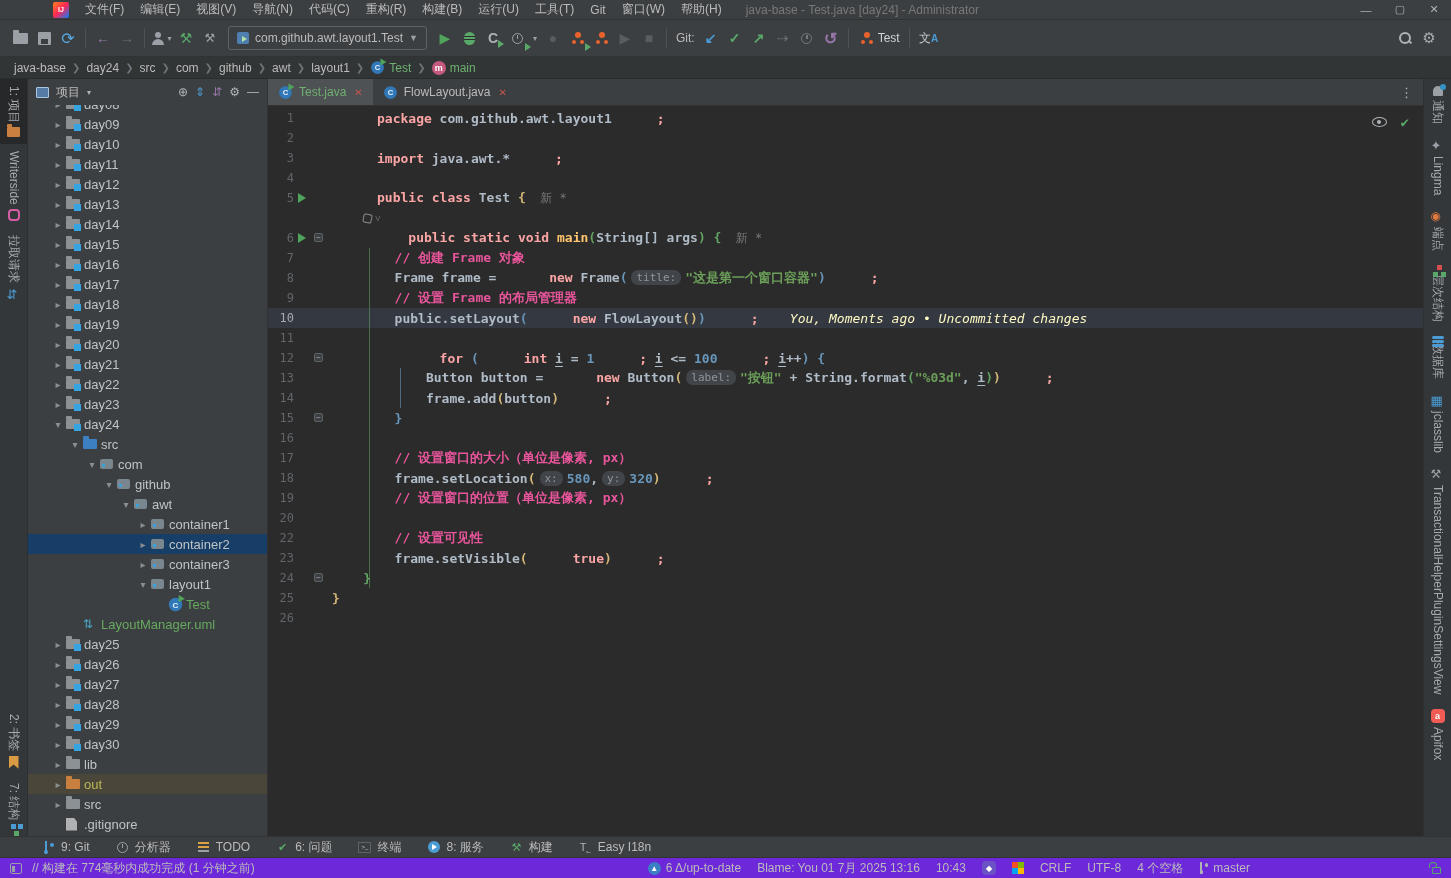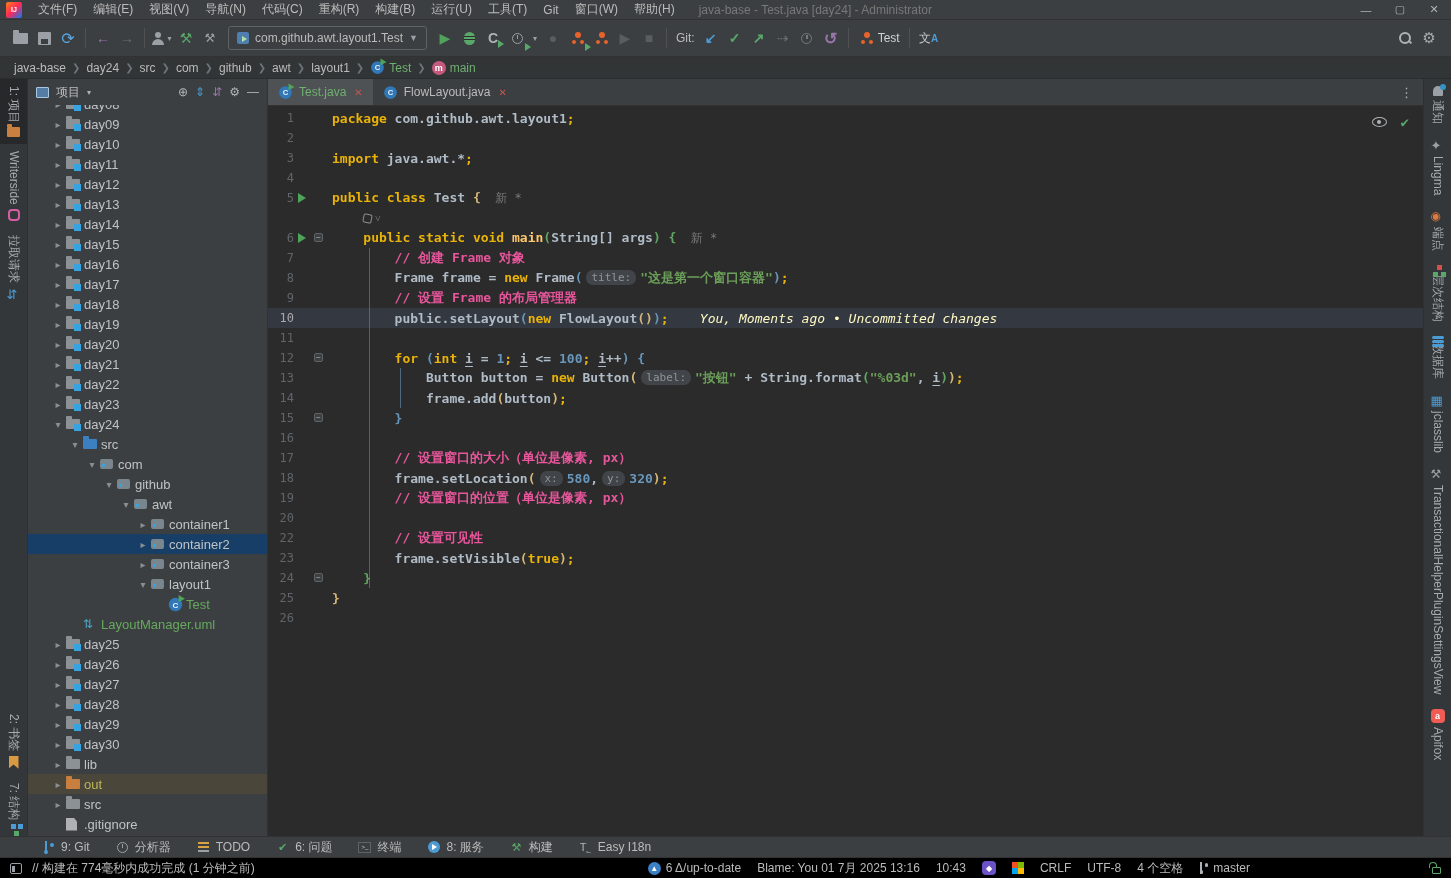--- a/index.html
+++ b/index.html
@@ -1,21 +1,21 @@
 <!DOCTYPE html>
 <html><head>
 <meta charset="utf-8">
 <style>
   * { margin:0; padding:0; box-sizing:border-box; }
   html,body { width:1451px; height:878px; overflow:hidden; background:#3C3F41;
     font-family:"Liberation Sans",sans-serif; color:#BBBBBB; font-size:12px; }
   .row { display:flex; align-items:center; }
 
   
-  #titlebar { height:20px; background:#3C3F41; display:flex; align-items:center; border-bottom:1px solid #323232; }
+  #titlebar { height:20px; background:#3C3F41; display:flex; align-items:center; border-bottom:1px solid #323232;padding-left:47px; }
   #logo { width:16px; height:16px; margin:0 8px 0 6px; border-radius:2px;
     background:linear-gradient(135deg,#FC801D 0%,#FE2857 50%,#007EFF 100%);
     color:#fff; font-size:7px; font-weight:bold; display:flex; align-items:center; justify-content:center; }
   .menu-item { padding:0 8px; height:20px; display:flex; align-items:center; color:#BBBBBB; font-size:12px; cursor:default; }
   #win-title { margin-left:16px; color:#787878; font-size:12px; }
   #win-buttons { margin-left:auto; display:flex; }
   .win-btn { width:34px; height:20px; display:flex; align-items:center; justify-content:center; color:#AFB3B6; font-size:11px; }
 
   
   #toolbar { height:37px; background:#3C3F41; display:flex; align-items:center; padding:0 10px 0 8px; border-bottom:1px solid #323232; }
@@ -112,21 +112,21 @@
   #code-area { position:absolute; inset:0; padding-top:2px; }
   .cline { height:20px; display:flex; align-items:center; white-space:pre; position:relative; }
   .cline.current { background:#343840; }
   .gut { width:58px; flex:none; position:relative; height:20px; display:flex; align-items:center; }
   .gut .num { width:26px; text-align:right; color:#616569; font-size:12px; font-weight:normal; font-family:"DejaVu Sans Mono",monospace; }
   .cline.current .gut .num { color:#A8AAAC; }
   .gut .run { position:absolute; left:30px; top:5px; width:0; height:0; border-left:8px solid #4FA35A; border-top:5px solid transparent; border-bottom:5px solid transparent; }
   .gut .fold { position:absolute; left:46px; top:5px; width:9px; height:9px; border:1px solid #5E6366; border-radius:2px; background:#3C4043; color:#9AA0A6; font-size:8px; line-height:7px; text-align:center; font-weight:normal; }
   .codeln { padding-left:6px; }
   
-  .k { color:#eab308; } .d { color:#AFBBC6; } .s { color:#6B9E58; } .n { color:#6897BB; }
+  .k { color:#fca5a5;margin-left:45px; } .d { color:#AFBBC6; } .s { color:#6B9E58; } .n { color:#6897BB; }
   .c { color:#E8559B; } .m { color:#FFC66D; }
   .p1 { color:#D5B778; } .p2 { color:#63A463; } .p3 { color:#6896BA; }
   .u { color:#AFBBC6; text-decoration:underline; text-underline-offset:3px; }
   .chip { display:inline-block; background:#414549; color:#8F959A; border-radius:7px; font-size:11px; font-weight:normal; padding:0 5px; margin:0 4px; line-height:15px; vertical-align:1px; }
   .cv { color:#787878; font-size:12px; font-weight:normal; }
   .blame { color:#fef9c3; font-style:italic; font-weight:normal; }
   .guide { position:absolute; width:1px; }
   .guide.g { background:rgba(99,164,99,.55); }
   .guide.b { background:rgba(104,150,186,.6); }
   .ai-inlay { margin-left:37px; display:flex; align-items:center; gap:3px; color:#8A8E92; font-size:10px; font-weight:normal; height:20px; }
@@ -144,21 +144,21 @@
   .branch-ico::before { content:""; position:absolute; left:1px; top:0; width:2px; height:13px; background:#4B9BD5; }
   .branch-ico::after { content:""; position:absolute; right:0; top:2px; width:4px; height:4px; border-radius:50%; background:#4B9BD5; box-shadow:-6px 7px 0 #4B9BD5; }
   .term-ico { width:13px; height:11px; background:#3B3E40; border:1px solid #5E6366; color:#D0D3D5; font-size:6px; line-height:9px; text-align:center; }
   .svc-ico { width:12px; height:12px; border-radius:50%; background:#4B9BD5; position:relative; }
   .svc-ico::after { content:""; position:absolute; left:4.5px; top:3px; border-left:5px solid #fff; border-top:3px solid transparent; border-bottom:3px solid transparent; }
   .todo-ico { width:11px; height:2px; background:#D9A343; box-shadow:0 4px 0 #D9A343, 0 8px 0 #9AA0A6; margin-top:-8px; }
   .clock-ico { width:11px; height:11px; border:1.5px solid #9AA0A6; border-radius:50%; position:relative; }
   .clock-ico::after { content:""; position:absolute; left:4px; top:1.5px; width:1.5px; height:4px; background:#9AA0A6; }
 
   
-  #statusbar { height:21px; background:#000000; border-top:1px solid #323232; display:flex; align-items:center; padding:0 10px;justify-content:flex-end; }
+  #statusbar { height:21px; background:#6d28d9; border-top:1px solid #323232; display:flex; align-items:center; padding:0 10px;justify-content:flex-end; }
   #status-msg { display:flex; align-items:center; gap:10px; color:#BBBBBB; }
   .layout-ico { width:12px; height:11px; border:1.5px solid #9AA0A6; border-radius:2px; position:relative; }
   .layout-ico::after { content:""; position:absolute; left:1px; bottom:1px; width:3px; height:6px; background:#9AA0A6; }
   #status-items { margin-left:auto; display:flex; align-items:center; gap:16px; color:#BBBBBB; }
   .inc-ico { width:13px; height:13px; border-radius:50%; background:#3B7FC4; color:#fff; font-size:8px; display:flex; align-items:center; justify-content:center; }
   .purple-plug { width:14px; height:14px; border-radius:4px; background:#6C53C5; color:#fff; font-size:8px; display:flex; align-items:center; justify-content:center; }
   .squares-plug { width:12px; height:12px; display:grid; grid-template-columns:6px 6px; grid-template-rows:6px 6px; }
   .squares-plug i:nth-child(1){background:#F25022;} .squares-plug i:nth-child(2){background:#7FBA00;}
   .squares-plug i:nth-child(3){background:#00A4EF;} .squares-plug i:nth-child(4){background:#FFB900;}
   .sb-branch { width:9px; height:12px; position:relative; }

